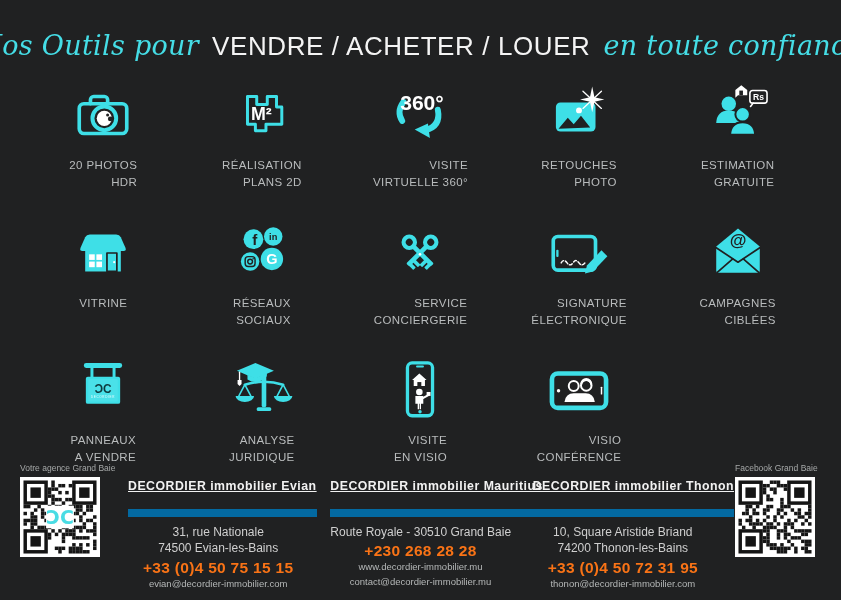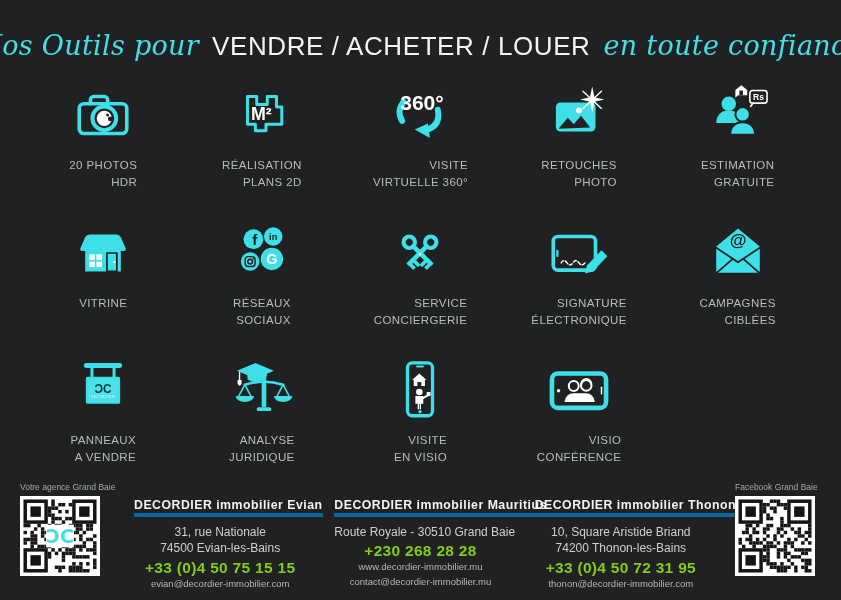--- a/index.html
+++ b/index.html
@@ -36,38 +36,38 @@
   
   .fT{fill:#3edfe7}.fW{fill:#ffffff}.fB{fill:#202122}
   .sT{stroke:#3edfe7;fill:none}.sW{stroke:#fff;fill:none}.sB{stroke:#202122;fill:none}
   .phT{stroke:#3edfe7;fill:#202122}.phW{stroke:#fff;fill:#202122}
   svg *{stroke-linecap:round;stroke-linejoin:round}
   svg text{font-family:"Liberation Sans",sans-serif}
 
   
   .footer{
     position:absolute;left:0;right:0;bottom:8px;
-    display:flex;align-items:flex-start;gap:28px;padding:0 20px;
+    display:flex;align-items:flex-start;gap:22px;padding:0 20px;
   }
   .qr-block{flex:none;width:86px}
   .qr-label{font-size:8.5px;color:#a6a9a9;margin-bottom:4px;white-space:nowrap}
   .qr-wrap{position:relative;width:80px;height:80px}
   svg.qr{width:80px;height:80px;display:block}
   .qr-logo{
     position:absolute;inset:0;display:flex;align-items:center;justify-content:center;
     font-weight:bold;font-size:19px;color:#49dce4;font-family:"DejaVu Sans",sans-serif;
   }
   .office{flex:1;text-align:center;padding-top:13px;min-width:0}
   .office-name{
     display:inline-block;font-size:12.3px;font-weight:bold;color:#f2f2f2;
-    letter-spacing:.5px;border-bottom:4px solid #0369a1;
-    padding-bottom:1px;margin-bottom:7px;white-space:nowrap;
+    letter-spacing:.5px;border-bottom:8px solid #0369a1;
+    padding-bottom:16px;margin-bottom:7px;white-space:nowrap;text-decoration:underline;
   }
   .office-line{font-size:12px;color:#cfcfcf;line-height:1.4;white-space:nowrap}
-  .office-phone{font-size:15.5px;font-weight:bold;color:#84cc16;margin-top:2px;letter-spacing:.3px;white-space:nowrap}
+  .office-phone{font-size:15.5px;font-weight:bold;color:#f97316;margin-top:2px;letter-spacing:.3px;white-space:nowrap}
   .office-email{font-size:9.5px;color:#b5b8b8;line-height:1.55;white-space:nowrap}
 </style>
 </head>
 <body>
 
 <div class="title-row">
   <span class="script">Nos Outils pour</span>
   <span class="caps">VENDRE / ACHETER / LOUER</span>
   <span class="script">en toute confiance</span>
 </div>

